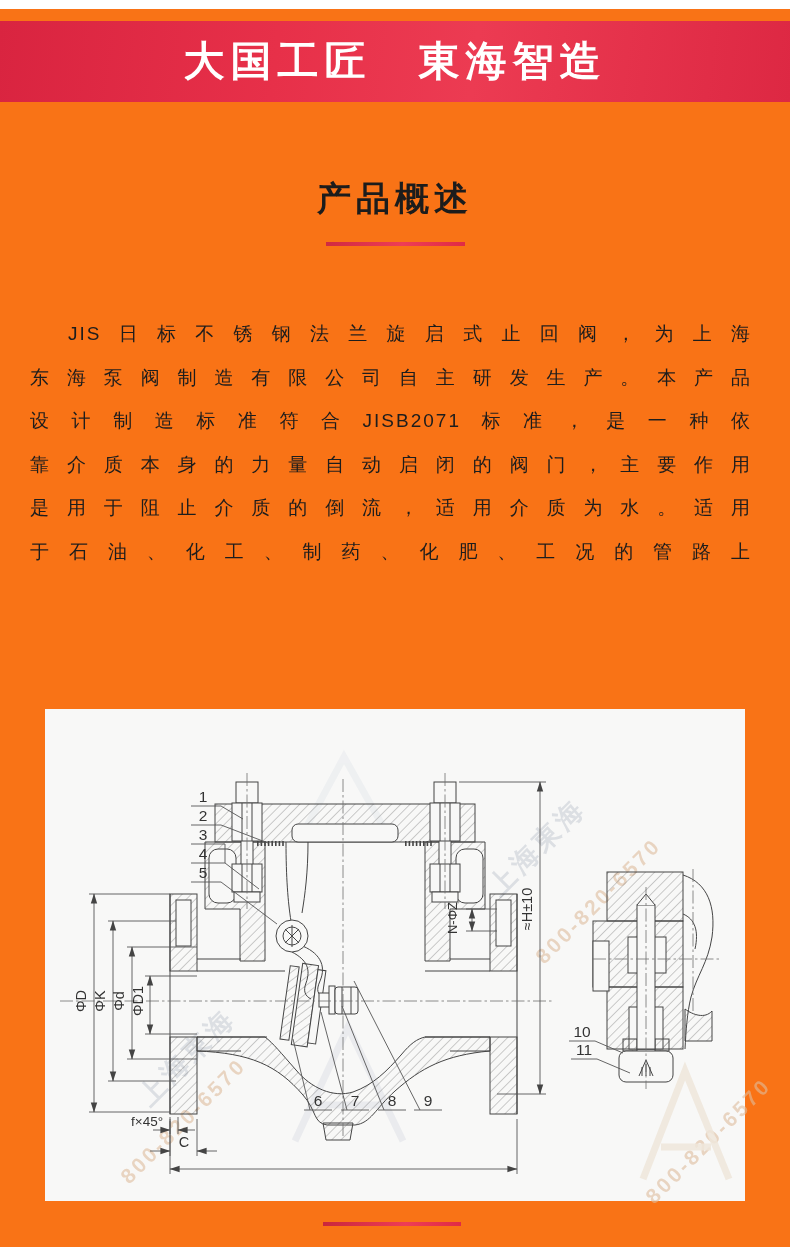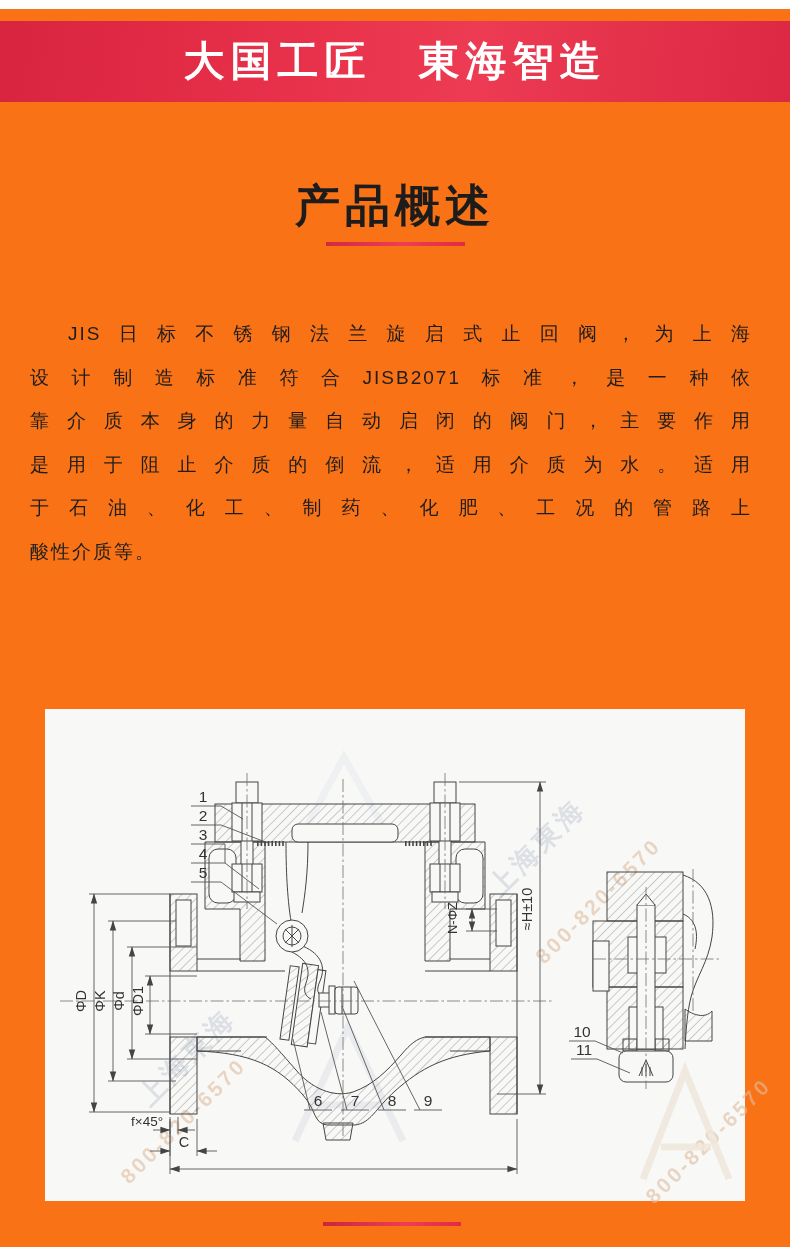--- a/index.html
+++ b/index.html
@@ -8,21 +8,21 @@
   .page { position:relative; width:790px; height:1247px; margin:9px auto; background:#f97316; overflow:hidden; }
 
   
   .banner { position:absolute; top:12px; left:0; width:790px; height:81px;
     background:linear-gradient(97deg,#d92440 0%,#e73049 35%,#ec3b52 60%,#dd2843 100%);
     display:flex; align-items:center; justify-content:center; }
   .banner-text { color:#ffffff; font-size:41px; font-weight:bold; letter-spacing:6px; }
 
   
   .sec-title { position:absolute; top:167px; left:0; width:790px; text-align:center;
-    font-size:45px; font-weight:bold; color:#1c1c1c; letter-spacing:5px; }
+    font-size:34px; font-weight:bold; color:#1c1c1c; letter-spacing:5px; }
   .sec-underline { position:absolute; top:233px; left:326px; width:139px; height:4px;
     background:linear-gradient(90deg,#d02a41,#ee3d55 55%,#e02b45); }
 
   
   .para { position:absolute; top:303px; left:30px; width:722px; color:#1d1d1d;
     font-size:19px; line-height:43.5px; letter-spacing:2px; }
   .para-line { text-align:justify; text-align-last:justify; height:43.5px; overflow:hidden; }
   .para-line.first { text-indent:2em; }
   .para-line.last { text-align-last:left; }
 
@@ -46,25 +46,25 @@
 
   <div class="banner">
     <span class="banner-text">大国工匠　東海智造</span>
   </div>
 
   <div class="sec-title">产品概述</div>
   <div class="sec-underline"></div>
 
   <div class="para">
     <div class="para-line first">JIS日标不锈钢法兰旋启式止回阀，为上海</div>
+    <div class="para-line">东海泵阀制造有限公司自主研发生产。本产品</div>
     <div class="para-line">设计制造标准符合JISB2071标准，是一种依</div>
     <div class="para-line">靠介质本身的力量自动启闭的阀门，主要作用</div>
     <div class="para-line">是用于阻止介质的倒流，适用介质为水。适用</div>
     <div class="para-line">于石油、化工、制药、化肥、工况的管路上</div>
-    <div class="para-line last">酸性介质等。</div>
   </div>
 
   <div class="drawing">
 
     <div class="wm wm-gray" style="top:120px;left:430px;">上海東海</div>
     <div class="wm wm-tan" style="top:180px;left:470px;">800-820-6570</div>
     <div class="wm wm-gray" style="top:330px;left:80px;">上海東海</div>
     <div class="wm wm-tan" style="top:400px;left:55px;">800-820-6570</div>
     <div class="wm wm-tan" style="top:420px;left:580px;">800-820-6570</div>
 

